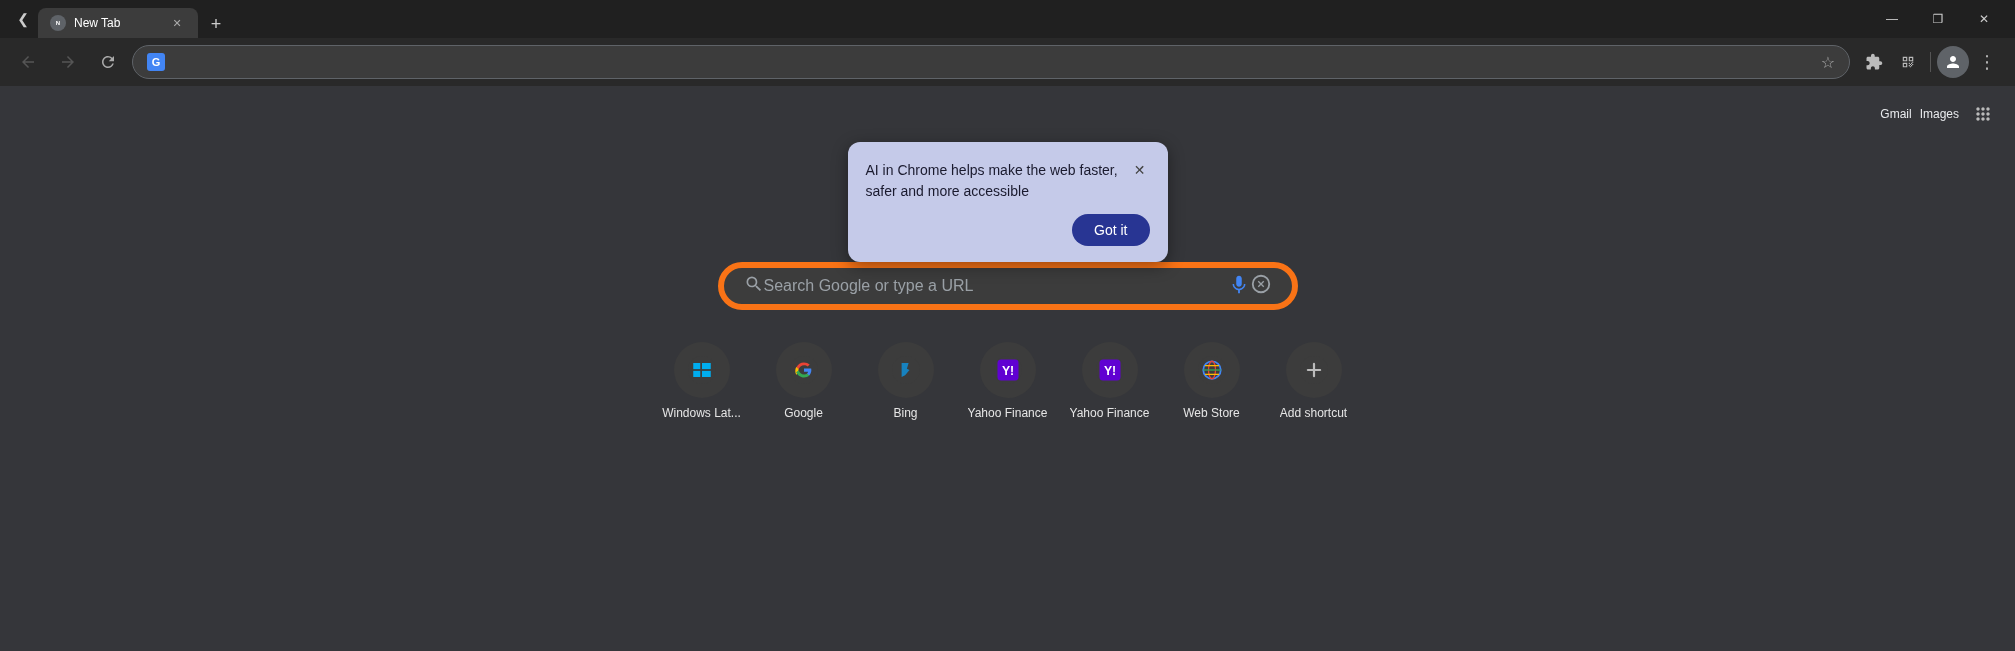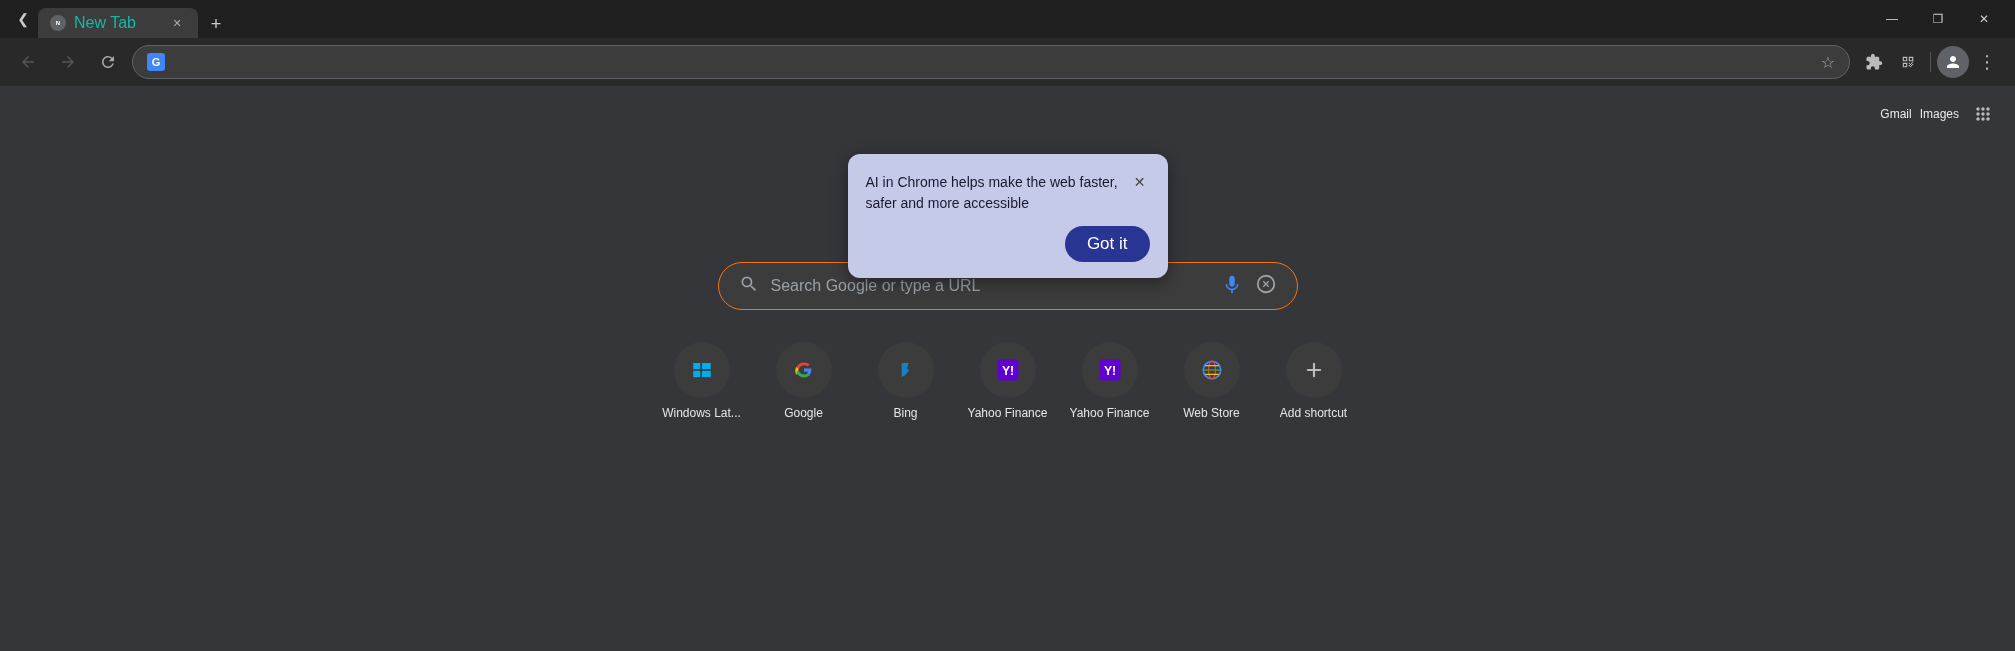--- a/index.html
+++ b/index.html
@@ -53,22 +53,22 @@
       height: 16px;
       border-radius: 50%;
       background: #5f6368;
       display: flex;
       align-items: center;
       justify-content: center;
       font-size: 10px;
       color: white;
     }
     .tab-title {
-      font-size: 16px;
-      color: #14b8a6;
+      font-size: 12px;
+      color: #ffffff;
       flex: 1;
       white-space: nowrap;
       overflow: hidden;
       text-overflow: ellipsis;
     }
     .tab-close {
       width: 18px;
       height: 18px;
       border-radius: 50%;
       display: flex;
@@ -243,21 +243,21 @@
       align-items: center;
       justify-content: center;
       color: #bbb;
       font-size: 18px;
       cursor: pointer;
     }
 
     
     .tooltip-popup {
       position: absolute;
-      top: 68px;
+      top: 56px;
       left: 50%;
       transform: translateX(-50%);
       width: 320px;
       background: #c5cae9;
       border-radius: 12px;
       padding: 18px 18px 16px 18px;
       z-index: 100;
       box-shadow: 0 4px 16px rgba(0,0,0,0.4);
     }
     .tooltip-header {
@@ -286,21 +286,21 @@
       flex-shrink: 0;
     }
     .got-it-btn {
       display: block;
       margin-left: auto;
       background: #283593;
       color: white;
       border: none;
       border-radius: 20px;
       padding: 8px 22px;
-      font-size: 17px;
+      font-size: 14px;
       font-weight: 500;
       cursor: pointer;
     }
 
     
     .google-logo {
       margin-top: 80px;
       font-size: 72px;
       font-weight: 700;
       letter-spacing: -2px;
@@ -314,22 +314,22 @@
     
     .search-bar {
       margin-top: 24px;
       width: 580px;
       height: 48px;
       background: #3c3c3c;
       border-radius: 24px;
       display: flex;
       align-items: center;
       padding: 0 20px;
-      gap: 12px;
-      border: 1px solid #f97316;
+      gap: 0;
+      border: 6px solid #f97316;
     }
     .search-icon-main {
       color: #9aa0a6;
       font-size: 18px;
     }
     .search-input-main {
       flex: 1;
       background: transparent;
       border: none;
       outline: none;

